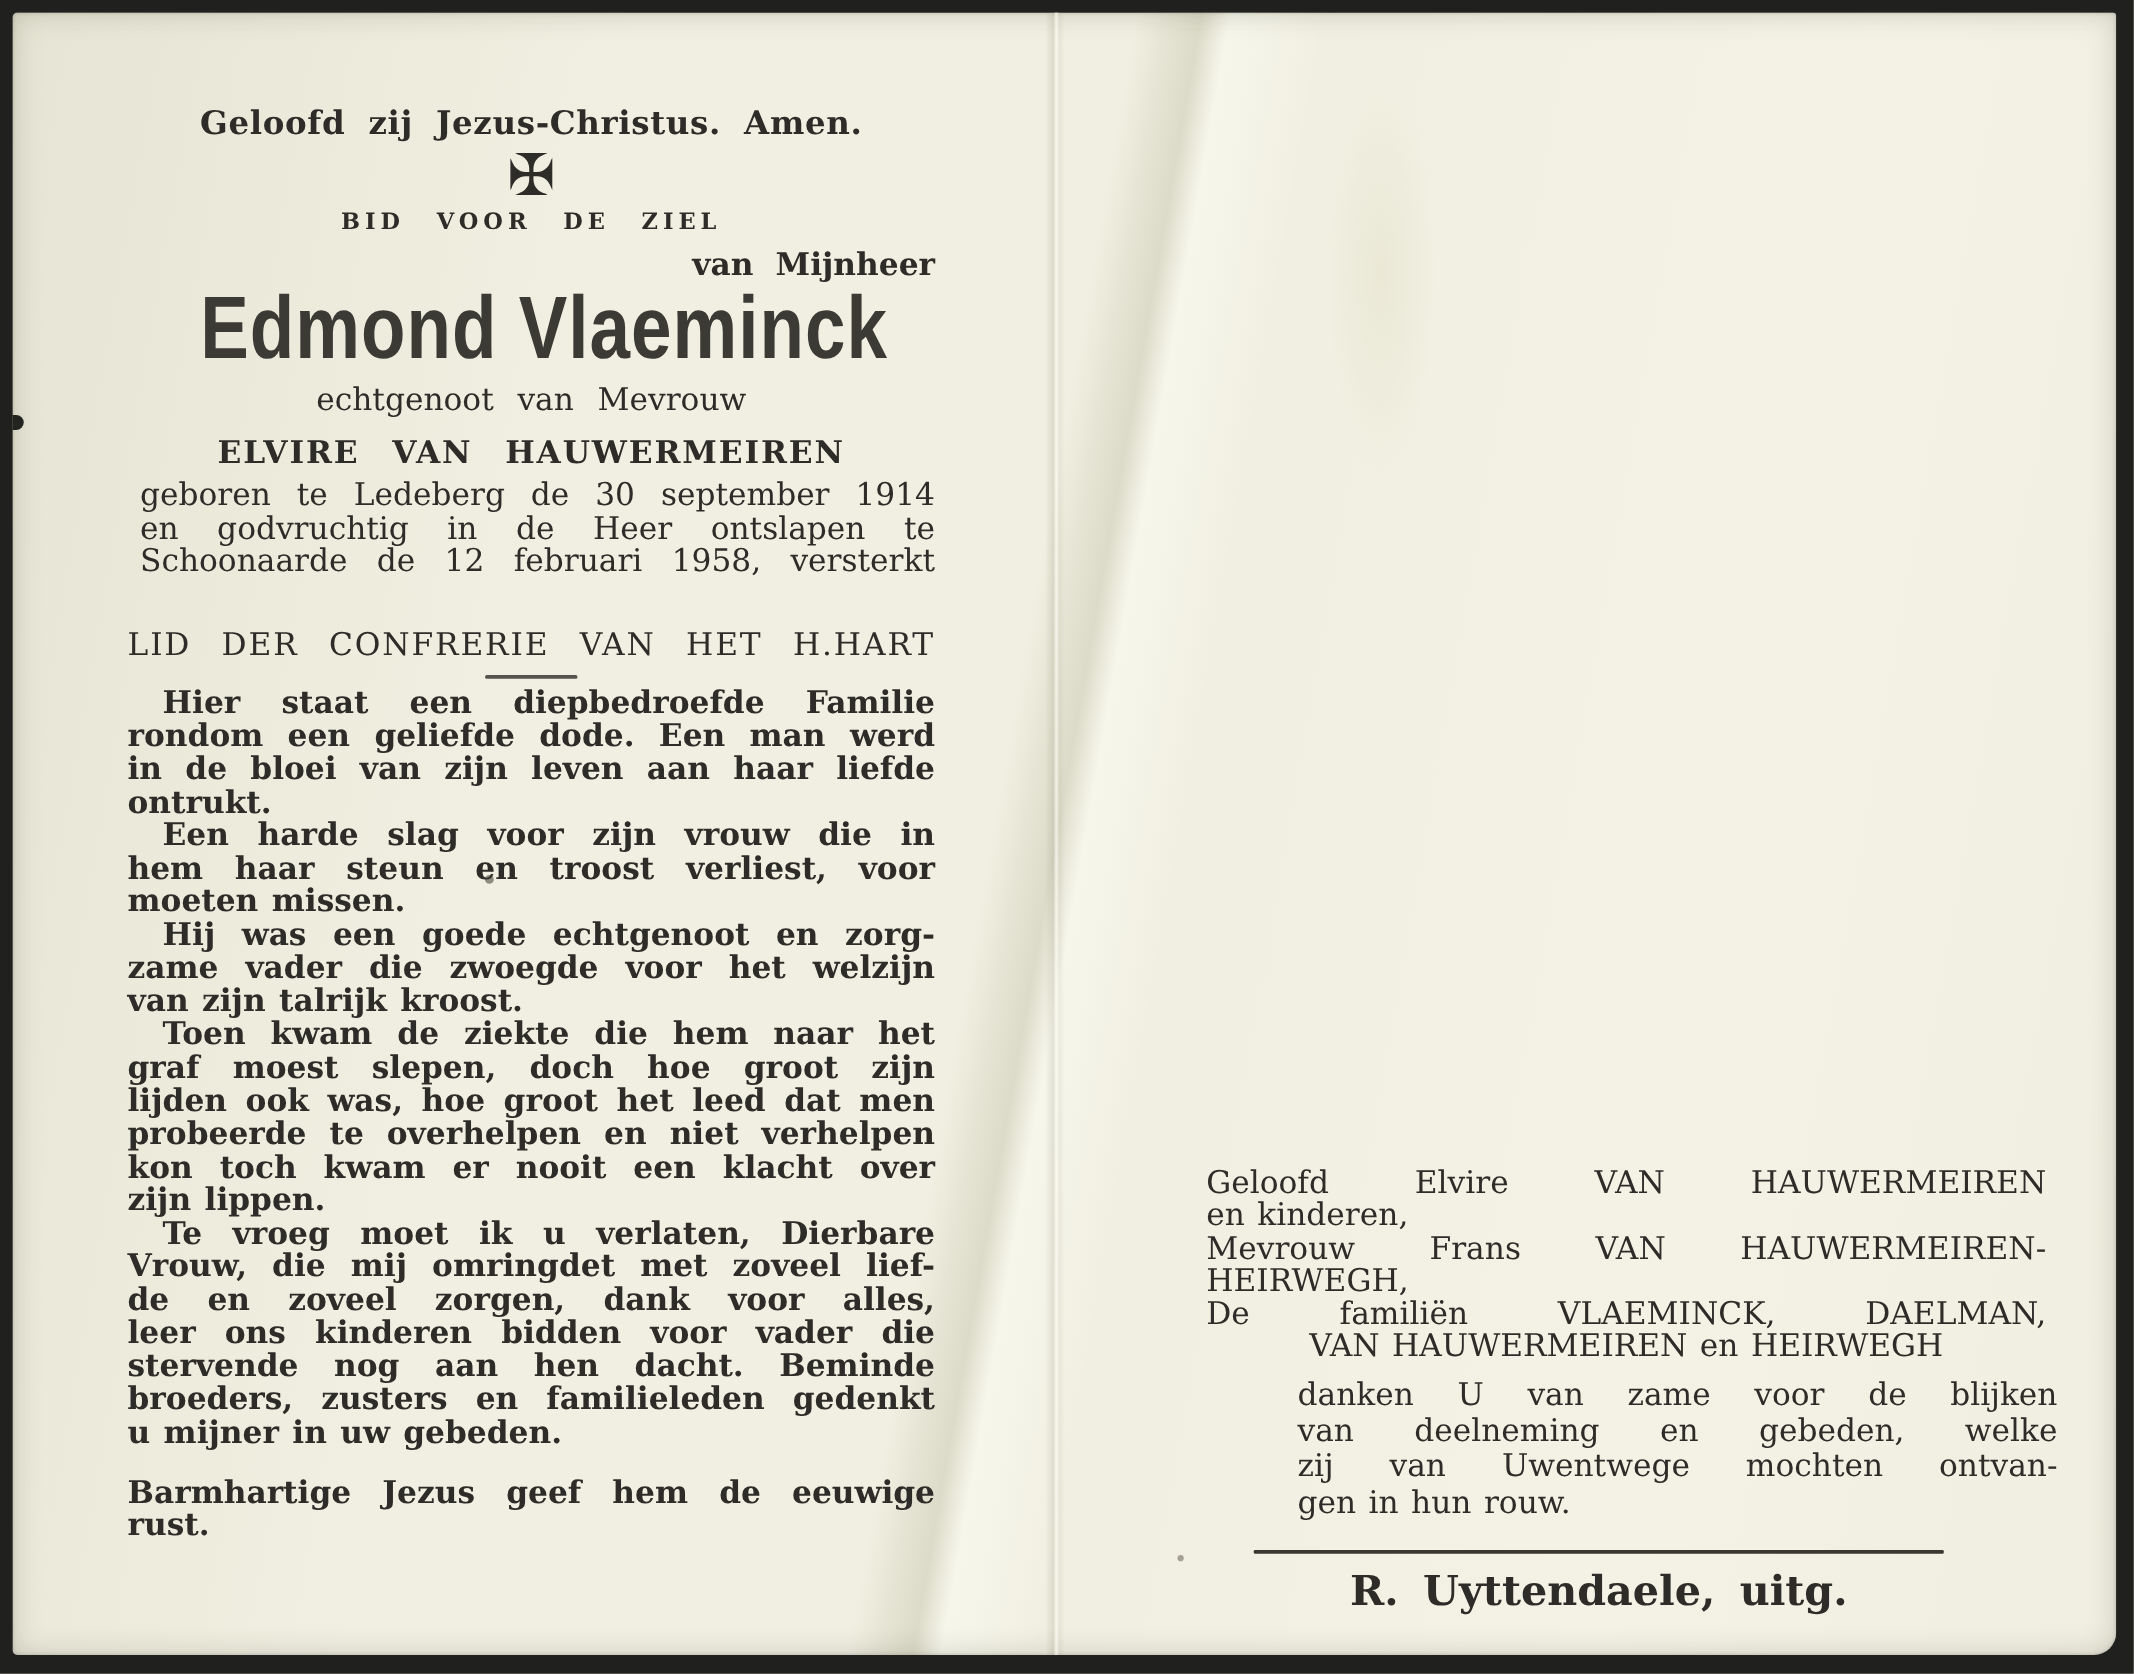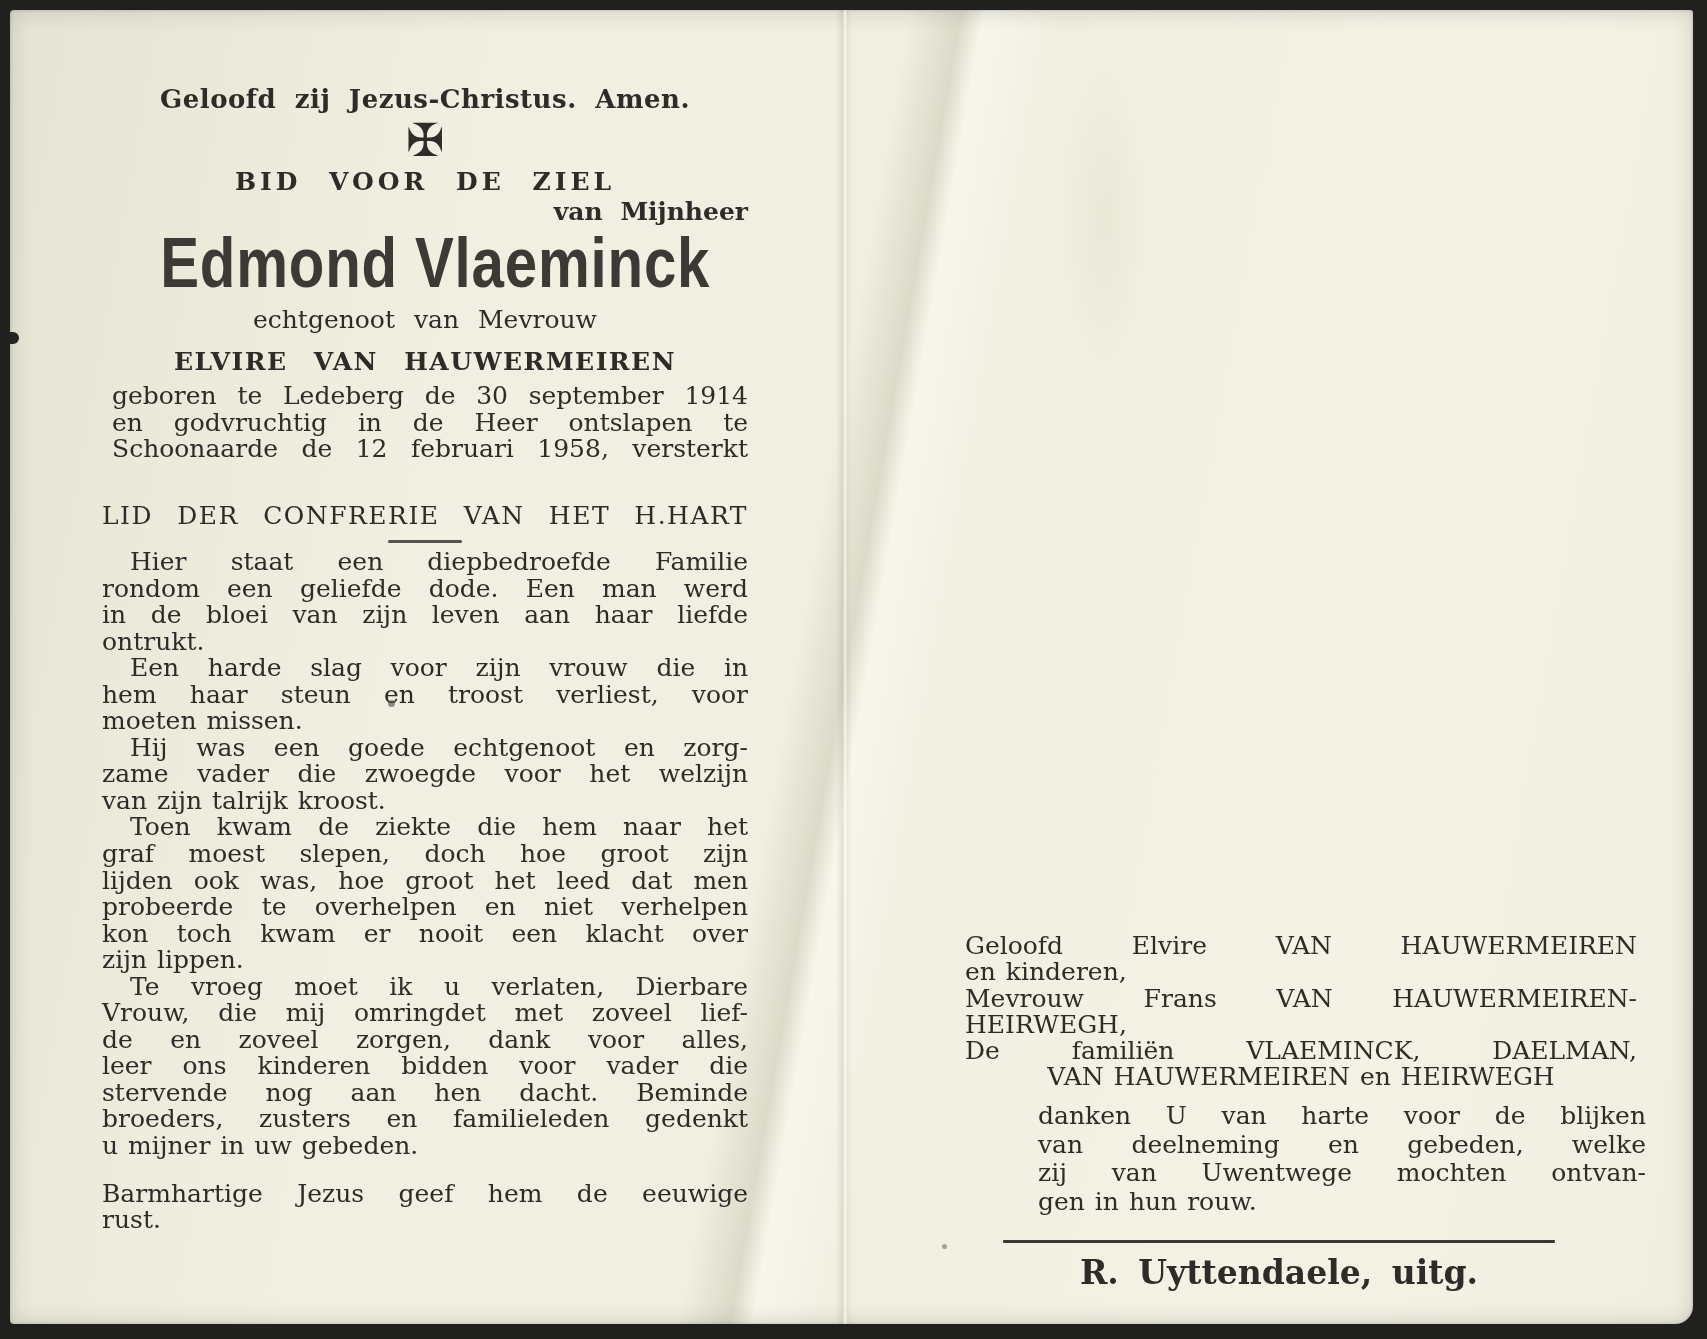--- a/index.html
+++ b/index.html
@@ -41,39 +41,39 @@
   .tpara{margin:0;}
   .tpara + .tpara{margin-top:0;}
 
   
   .left-col{position:absolute;left:102px;top:0;width:646px;}
   .blessing{position:absolute;top:84px;width:100%;text-align:center;
     font-size:26px;font-weight:bold;word-spacing:9px;letter-spacing:.5px;}
   .cross{position:absolute;top:116px;width:100%;text-align:center;
     font-family:"DejaVu Sans",sans-serif;font-size:46px;line-height:48px;}
   .pray-title{position:absolute;top:167px;width:100%;text-align:center;
-    font-size:25px;font-weight:bold;letter-spacing:4px;word-spacing:15px;}
+    font-size:18px;font-weight:bold;letter-spacing:4px;word-spacing:15px;}
   .pray-sub{position:absolute;top:197px;width:100%;text-align:right;
     font-size:25px;font-weight:bold;word-spacing:9px;}
   .deceased{position:absolute;top:226px;width:100%;text-align:center;
     font-family:"Liberation Sans","DejaVu Sans",sans-serif;font-weight:bold;
     font-size:71px;line-height:74px;color:#3c3a35;
     transform:scaleX(.82);transform-origin:50% 50%;white-space:nowrap;letter-spacing:1px;}
   .spouse-intro{position:absolute;top:305px;width:100%;text-align:center;
     font-size:25px;font-weight:normal;word-spacing:11px;}
   .spouse-name{position:absolute;top:347px;width:100%;text-align:center;
     font-size:25px;font-weight:bold;word-spacing:16px;letter-spacing:1.5px;}
   .vitals{position:absolute;top:383px;left:10px;width:636px;
     font-size:25px;line-height:26.5px;word-spacing:2px;}
   .membership{position:absolute;top:501px;width:100%;
     font-size:25px;letter-spacing:1.5px;}
   .divider{position:absolute;top:540px;left:286px;width:74px;height:3px;
     background:var(--ink,#2e2c28);opacity:.8;border-radius:2px;}
   .eulogy{position:absolute;top:549px;width:646px;
-    font-size:25px;line-height:26.55px;word-spacing:2px;}
+    font-size:25px;line-height:26.55px;word-spacing:2px;font-weight:bold;}
   .eulogy .tpara.final{margin-top:21px;}
 
   
   .family-block{position:absolute;left:965px;top:933px;width:672px;
     font-size:25px;line-height:26.3px;word-spacing:2px;}
   .thanks-block{position:absolute;left:1038px;top:1102px;width:608px;
     font-size:25px;line-height:28.6px;word-spacing:2px;}
   .pub-rule{position:absolute;left:1003px;top:1240px;width:552px;height:3px;
     background:#3a3833;border-radius:1px;}
   .pub-credit{position:absolute;left:1003px;top:1253px;width:552px;text-align:center;
@@ -148,20 +148,20 @@
 <div>
   <div class="family-block">
       <div class="tline">Geloofd Elvire VAN HAUWERMEIREN</div>
       <div class="tline align-left">en kinderen,</div>
       <div class="tline">Mevrouw Frans VAN HAUWERMEIREN-</div>
       <div class="tline align-left">HEIRWEGH,</div>
       <div class="tline">De familiën VLAEMINCK, DAELMAN,</div>
       <div class="tline align-center">VAN HAUWERMEIREN en HEIRWEGH</div>
     </div>
   <div class="thanks-block">
-      <div class="tline">danken U van harte voor de blijken</div>
+      <div class="tline">danken U van zame voor de blijken</div>
       <div class="tline">van deelneming en gebeden, welke</div>
       <div class="tline">zij van Uwentwege mochten ontvan-</div>
       <div class="tline align-left">gen in hun rouw.</div>
     </div>
   <div class="pub-rule"></div>
   <div class="pub-credit">R. Uyttendaele, uitg.</div>
 </div>
 
 </body></html>

